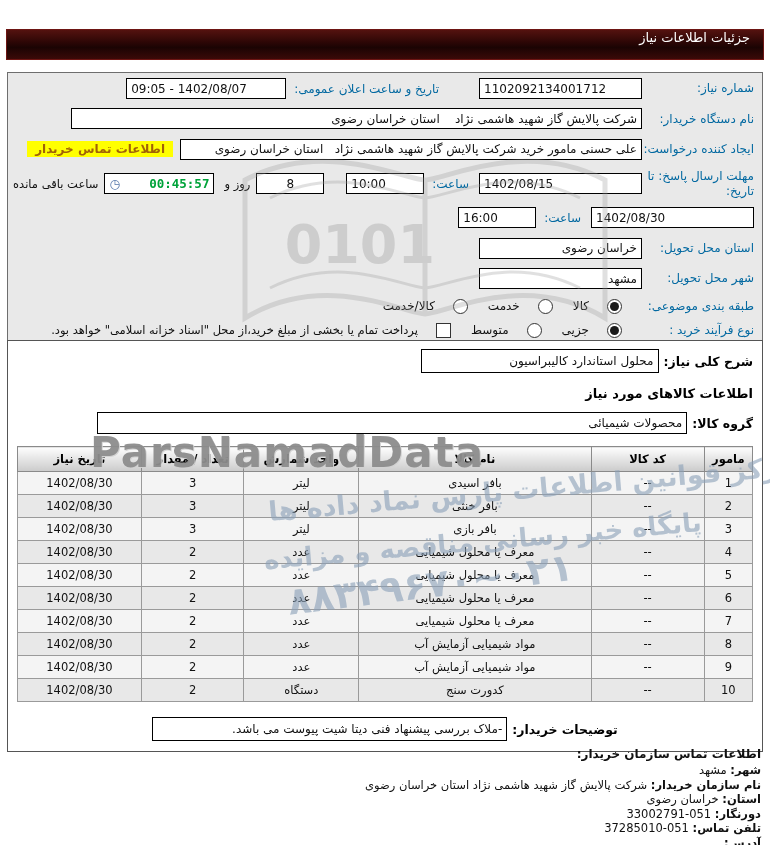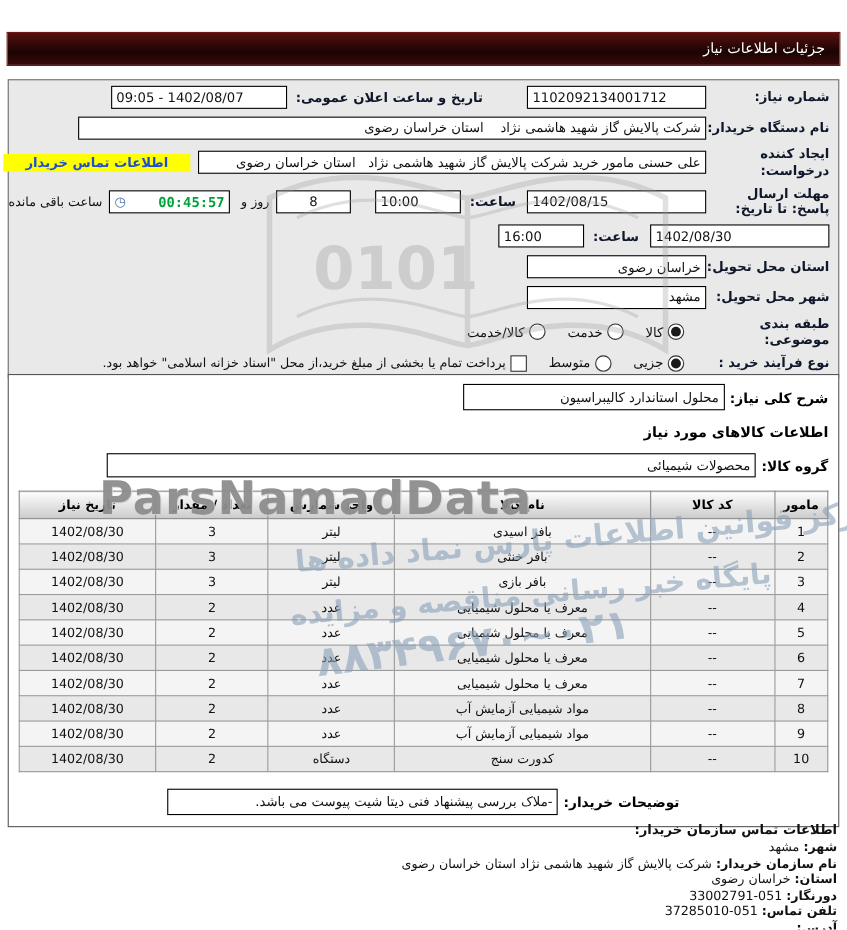--- a/index.html
+++ b/index.html
@@ -5,54 +5,54 @@
   html,body{margin:0;padding:0}
   body{
     width:770px;height:845px;overflow:hidden;position:relative;
     background:#fff;color:#111;direction:rtl;
     font-family:"DejaVu Sans",sans-serif;
   }
   
   .titlebar{
     position:absolute;top:29px;right:6px;left:6px;height:29px;
     background:linear-gradient(180deg,#54120f 0%,#2a0605 45%,#1b0403 60%,#3a0a08 100%);
-    border:1px solid #6d1513;display:flex;align-items:center;
+    border:1px solid #6d1513;display:flex;align-items:flex-start;
     padding:0 13px;color:#fff;font-size:13px;
   }
   
   .form-panel{
     position:absolute;top:72px;right:7px;left:7px;height:260px;
     background:#e9e9e9;border:1px solid #6e6e6e;padding:5px 8px;
     display:flex;flex-direction:column;justify-content:space-between;z-index:2;
   }
   .frow{display:flex;align-items:center;font-size:12px}
-  .flabel{font-weight:bold;white-space:nowrap;color:#0f172a}
+  .flabel{font-weight:normal;white-space:nowrap;color:#0369a1}
   .lblcol{width:112px;flex:0 0 112px;white-space:normal;line-height:1.2}
   .fbox{
     background:#fff;border:1px solid #000;height:19px;min-height:19px;
     display:flex;align-items:center;padding:0 4px;font-size:12px;
     overflow:hidden;white-space:pre;
   }
   .w153{width:153px;flex:0 0 153px}.w150{width:150px;flex:0 0 150px}
   .w68{width:68px;flex:0 0 68px}.w58{width:58px;flex:0 0 58px;justify-content:center}
   .grow{flex:1 1 auto;margin-left:55px}
   .req-box{width:452px;flex:0 0 452px}
   .mr6{margin-right:6px}.mr8{margin-right:8px}.mr10{margin-right:10px}
   .mr22{margin-right:22px}.mr40{margin-right:40px}
   .contact-link{
-    background:#ffff00;color:#1d4ed8;font-weight:bold;font-size:12px;
-    padding:1px 20px;margin-right:7px;white-space:nowrap;cursor:pointer;
+    background:#ffff00;color:#a16207;font-weight:bold;font-size:12px;
+    padding:1px 8px;margin-right:7px;white-space:nowrap;cursor:pointer;
   }
   .timer-box{width:100px;flex:0 0 100px;justify-content:space-between}
   .timer-digits{color:#00a33a;font-weight:bold;font-family:"DejaVu Sans Mono",monospace;font-size:12.5px}
   .clock-icon{color:#5577aa;font-size:12px;line-height:1}
   .radio{width:13px;height:13px;flex:0 0 13px;border:1px solid #333;border-radius:50%;background:#fff;position:relative;display:inline-block}
   .radio.checked::after{content:"";position:absolute;top:2px;left:2px;right:2px;bottom:2px;background:#1a1a1a;border-radius:50%}
   .chk{width:13px;height:13px;flex:0 0 13px;border:1px solid #333;background:#fff;display:inline-block}
-  .opt{display:flex;align-items:center;gap:4px}
+  .opt{display:flex;align-items:center;gap:18px}
   .optrow{gap:20px}
   .small-note{font-size:11.5px;white-space:nowrap}
   
   .content-panel{
     position:absolute;top:340px;right:7px;left:7px;height:398px;
     background:#fff;border:1px solid #555;padding:6px 9px;z-index:2;
   }
   .clabel{font-weight:bold;font-size:12.5px;white-space:nowrap;color:#000}
   .desc-row{display:flex;align-items:center;margin-top:2px}
   .desc-box{width:228px;flex:0 0 228px;height:22px;margin-right:5px}

